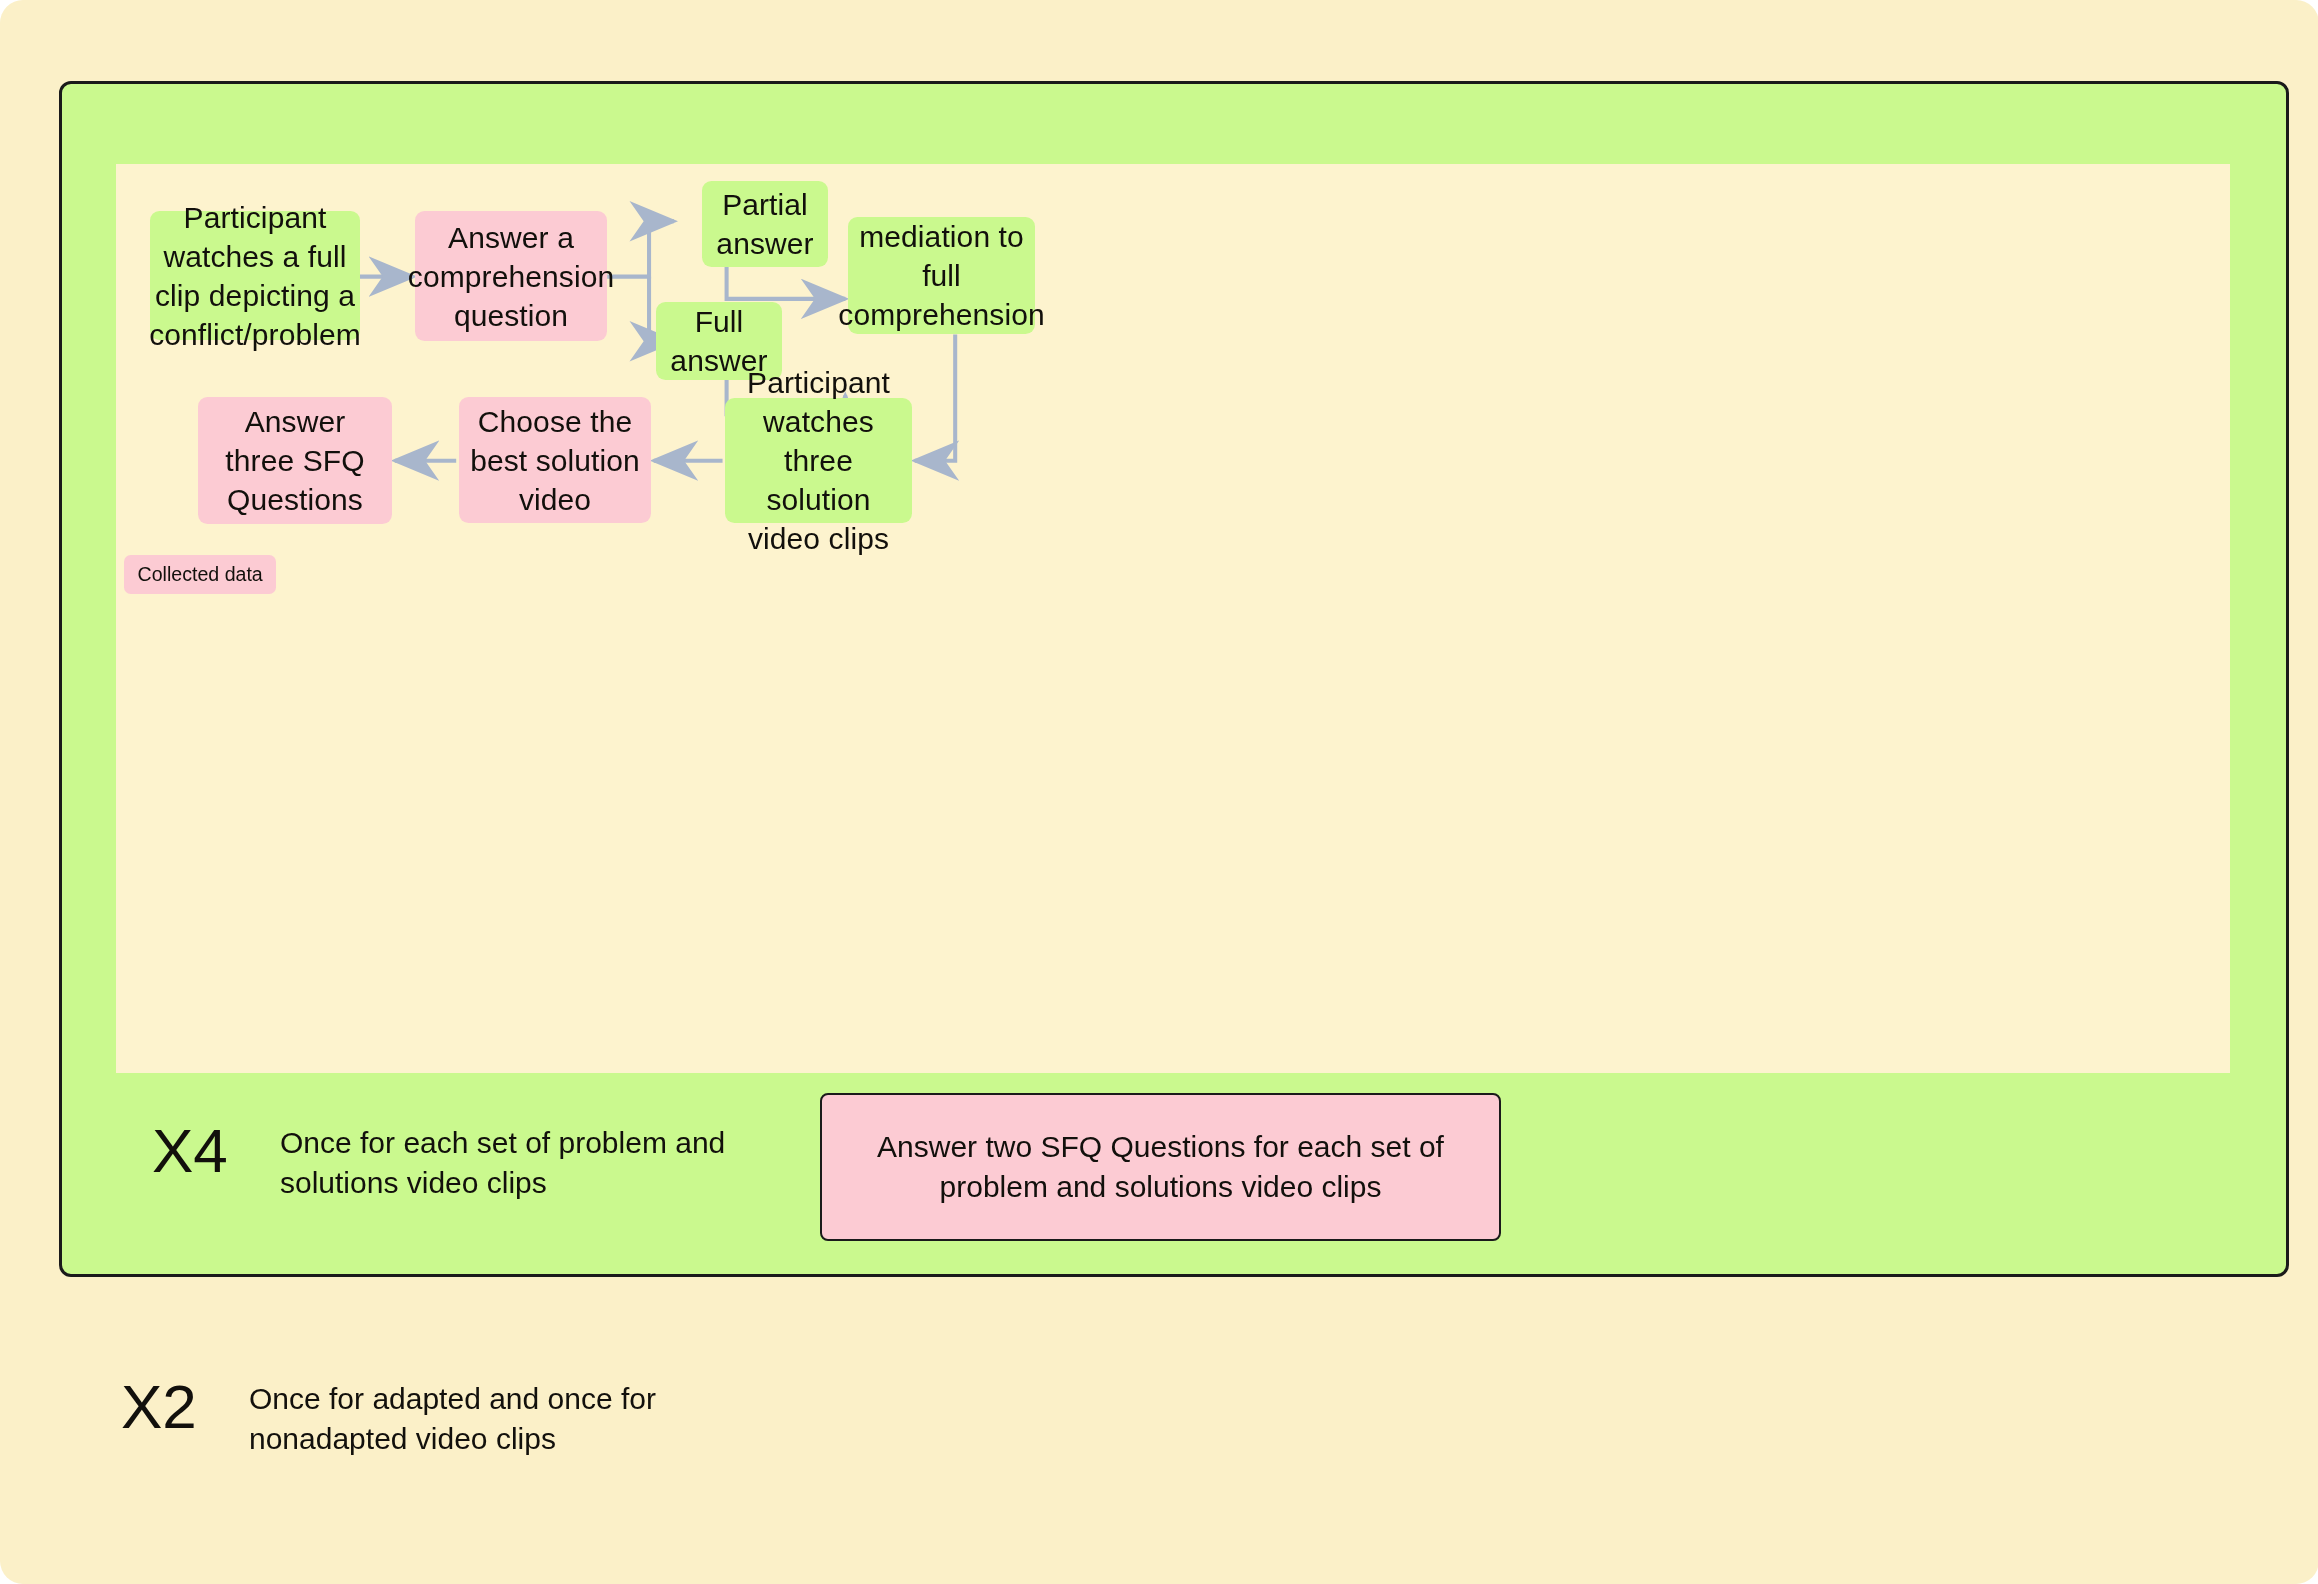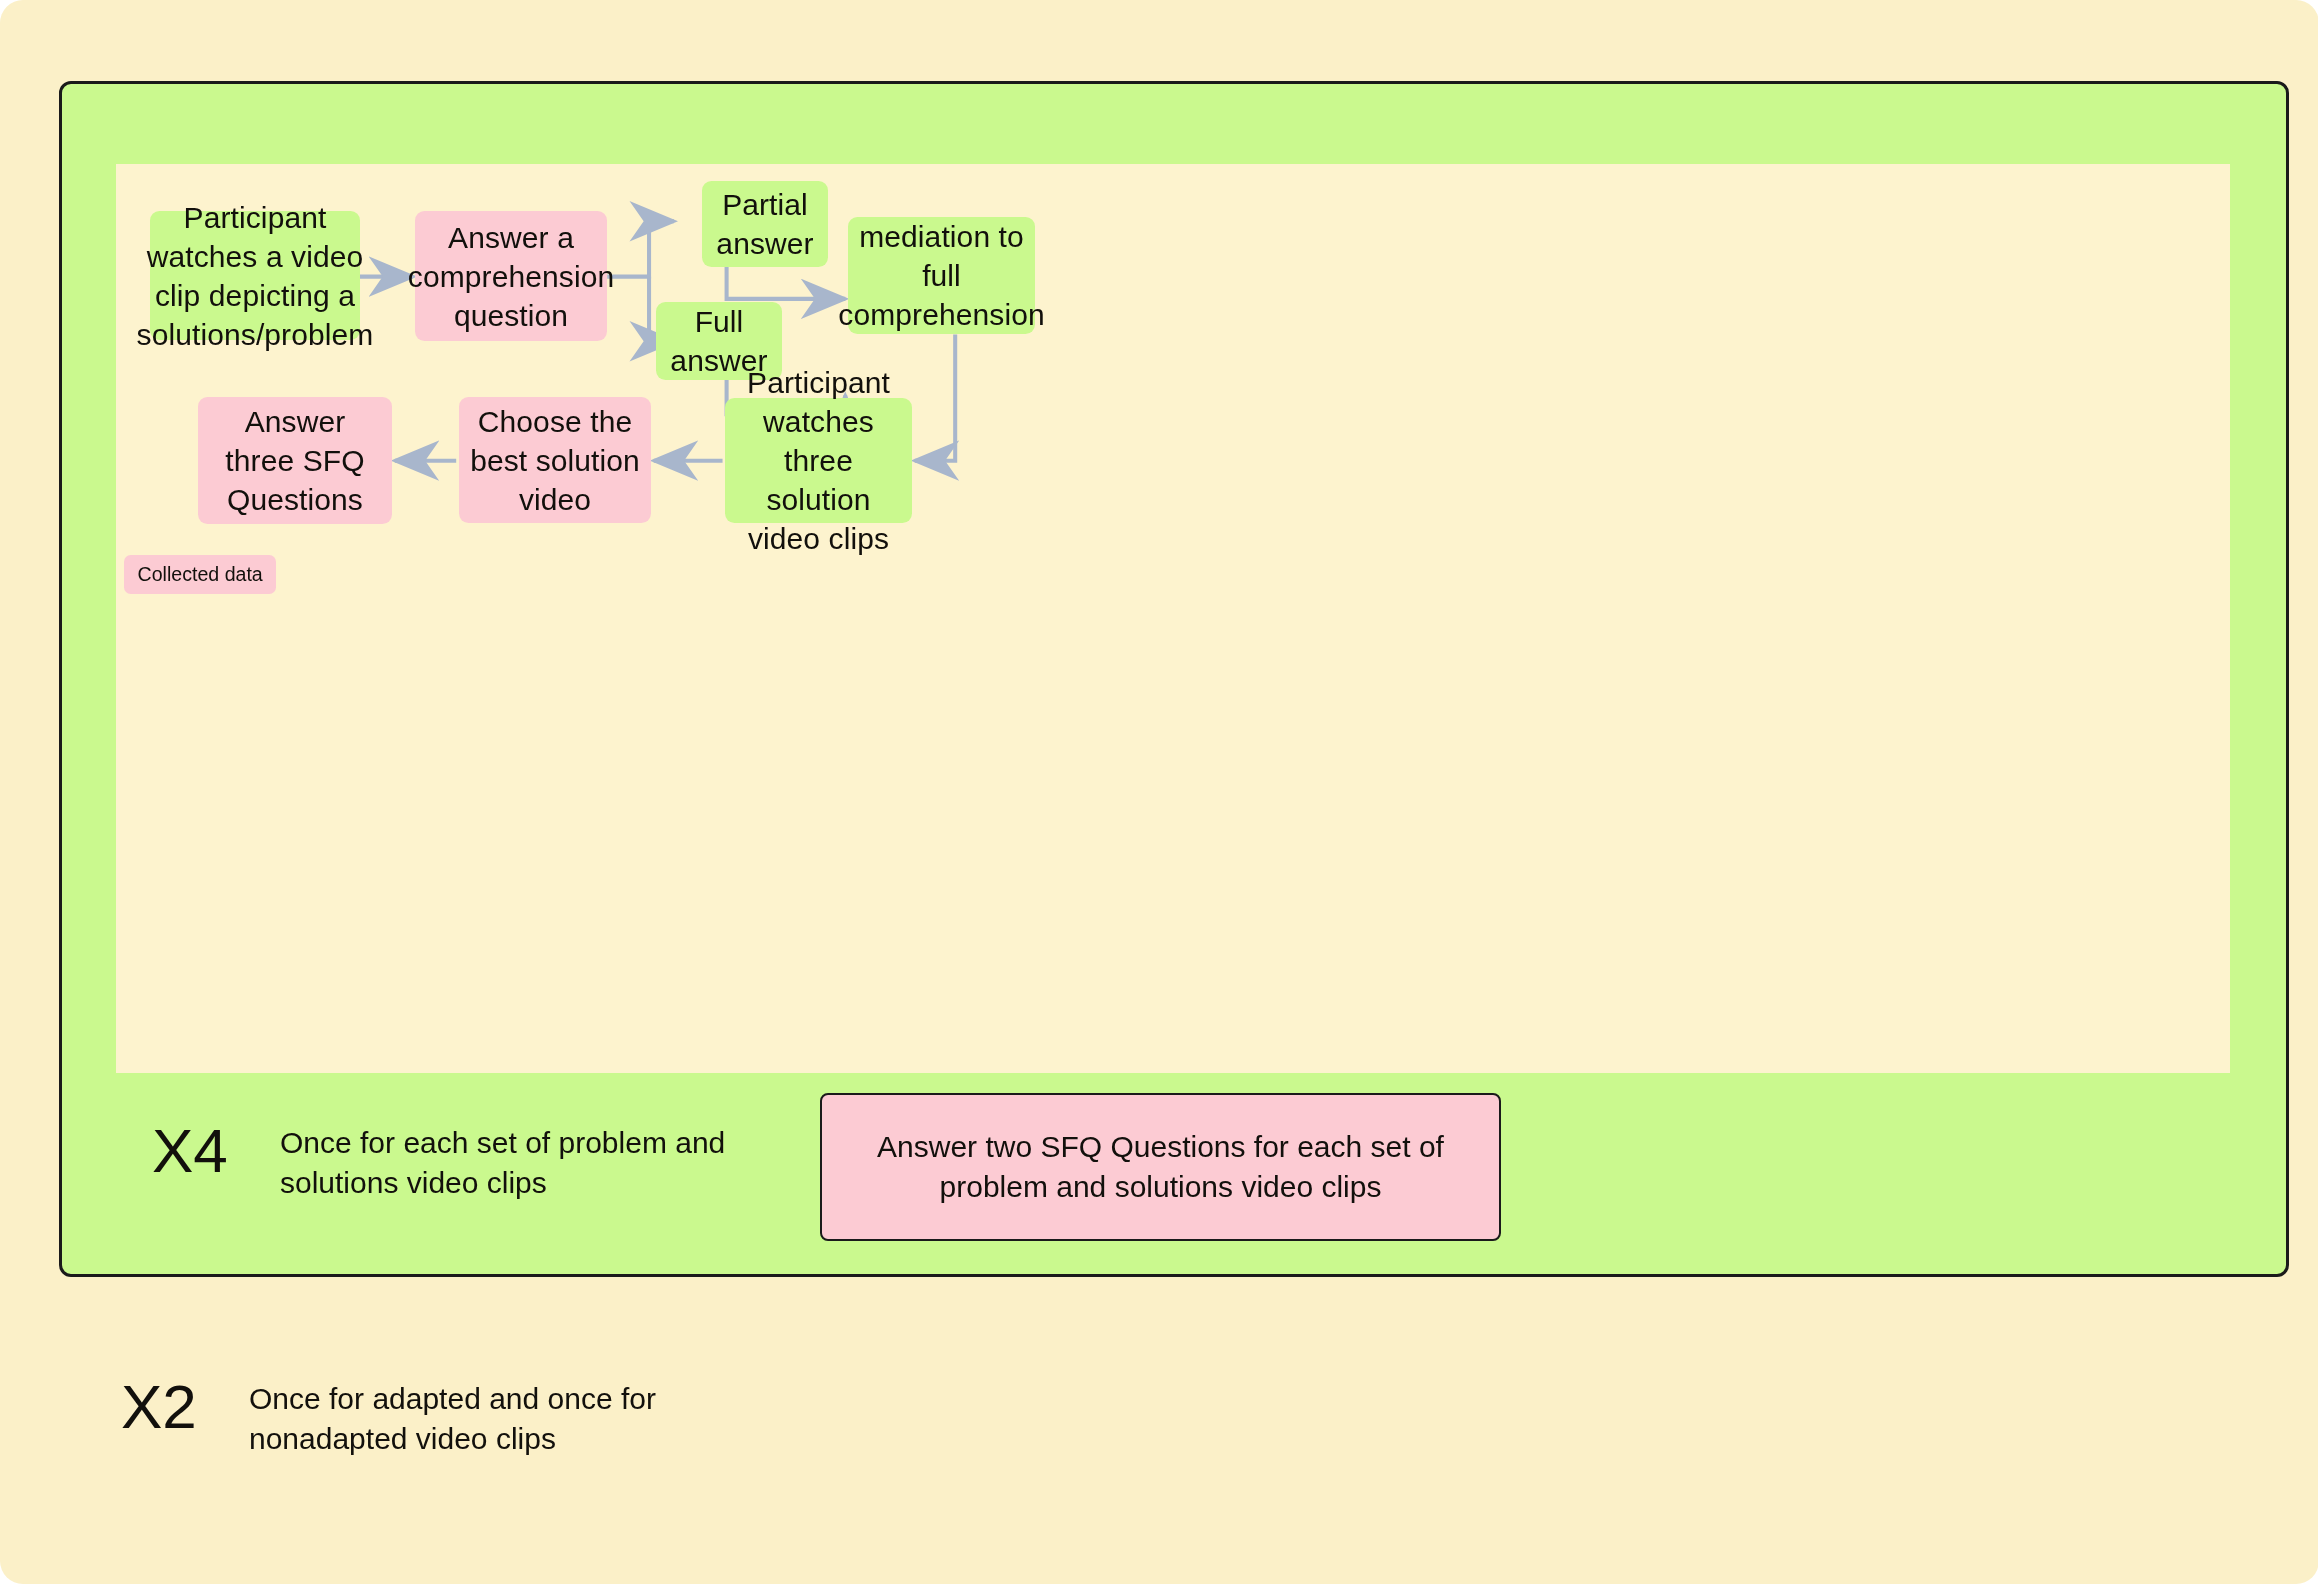--- a/index.html
+++ b/index.html
@@ -127,21 +127,21 @@
 
           <path d="M1244,253 L1244,440 L1184,440"></path>
 
           <path d="M899,440 L797,440"></path>
 
           <path d="M504,440 L413,440"></path>
         </g>
       </svg>
 
       <div class="node green" id="n-watch-problem">
-        <span>Participant watches a video clip depicting a solutions/problem</span>
+        <span>Participant watches a full clip depicting a conflict/problem</span>
       </div>
 
       <div class="node pink" id="n-comprehension">
         <span>Answer a comprehension question</span>
       </div>
 
       <div class="node green" id="n-partial">
         <span>Partial answer</span>
       </div>
 

